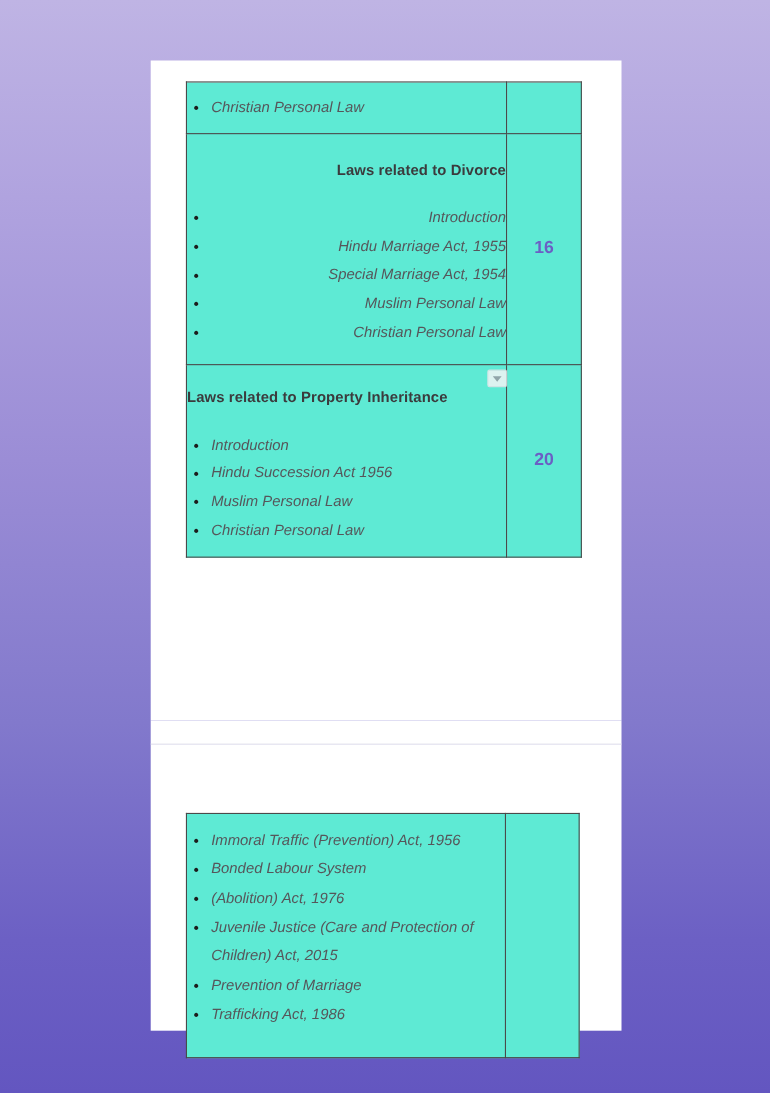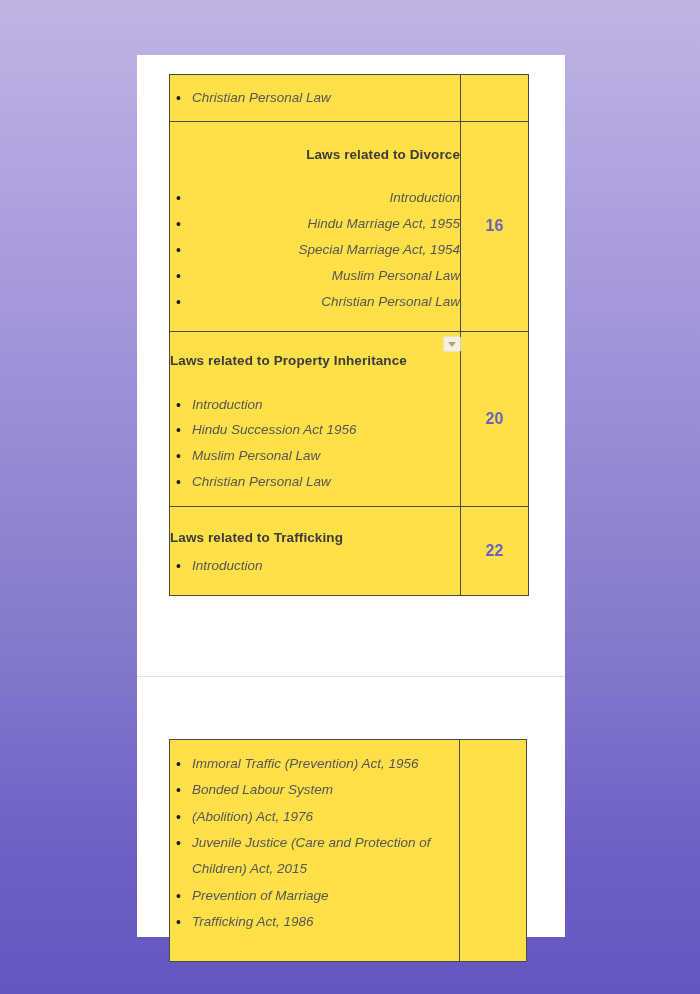--- a/index.html
+++ b/index.html
@@ -49,21 +49,21 @@
   .doc-table {
     border-collapse: collapse;
     table-layout: fixed;
     position: absolute;
   }
 
   .doc-table td {
     border: 1.5px solid #4a4a4a;
     vertical-align: middle;
     padding: 0;
-    background: #fde047;
+    background: #5eead4;
   }
 
   .table-one {
     left: 32px;
     top: 19px;
     width: 359px;
   }
   .table-one .col-body { width: 291px; }
   .table-one .col-page { width: 68px; }
 
@@ -200,30 +200,20 @@
             <ul class="items">
               <li>Introduction</li>
               <li>Hindu Succession Act 1956</li>
               <li>Muslim Personal Law</li>
               <li>Christian Personal Law</li>
             </ul>
           </td>
           <td class="cell-page">20</td>
         </tr>
 
-        <tr class="row-trafficking">
-          <td class="cell-body">
-            <div class="heading">Laws related to Trafficking</div>
-            <div class="gap-small"></div>
-            <ul class="items">
-              <li>Introduction</li>
-            </ul>
-          </td>
-          <td class="cell-page">22</td>
-        </tr>
 
       </tbody>
     </table>
   </div>
 
   <div class="page-break"></div>
 
   <div class="page page-two">
 
     <table class="doc-table table-two">

